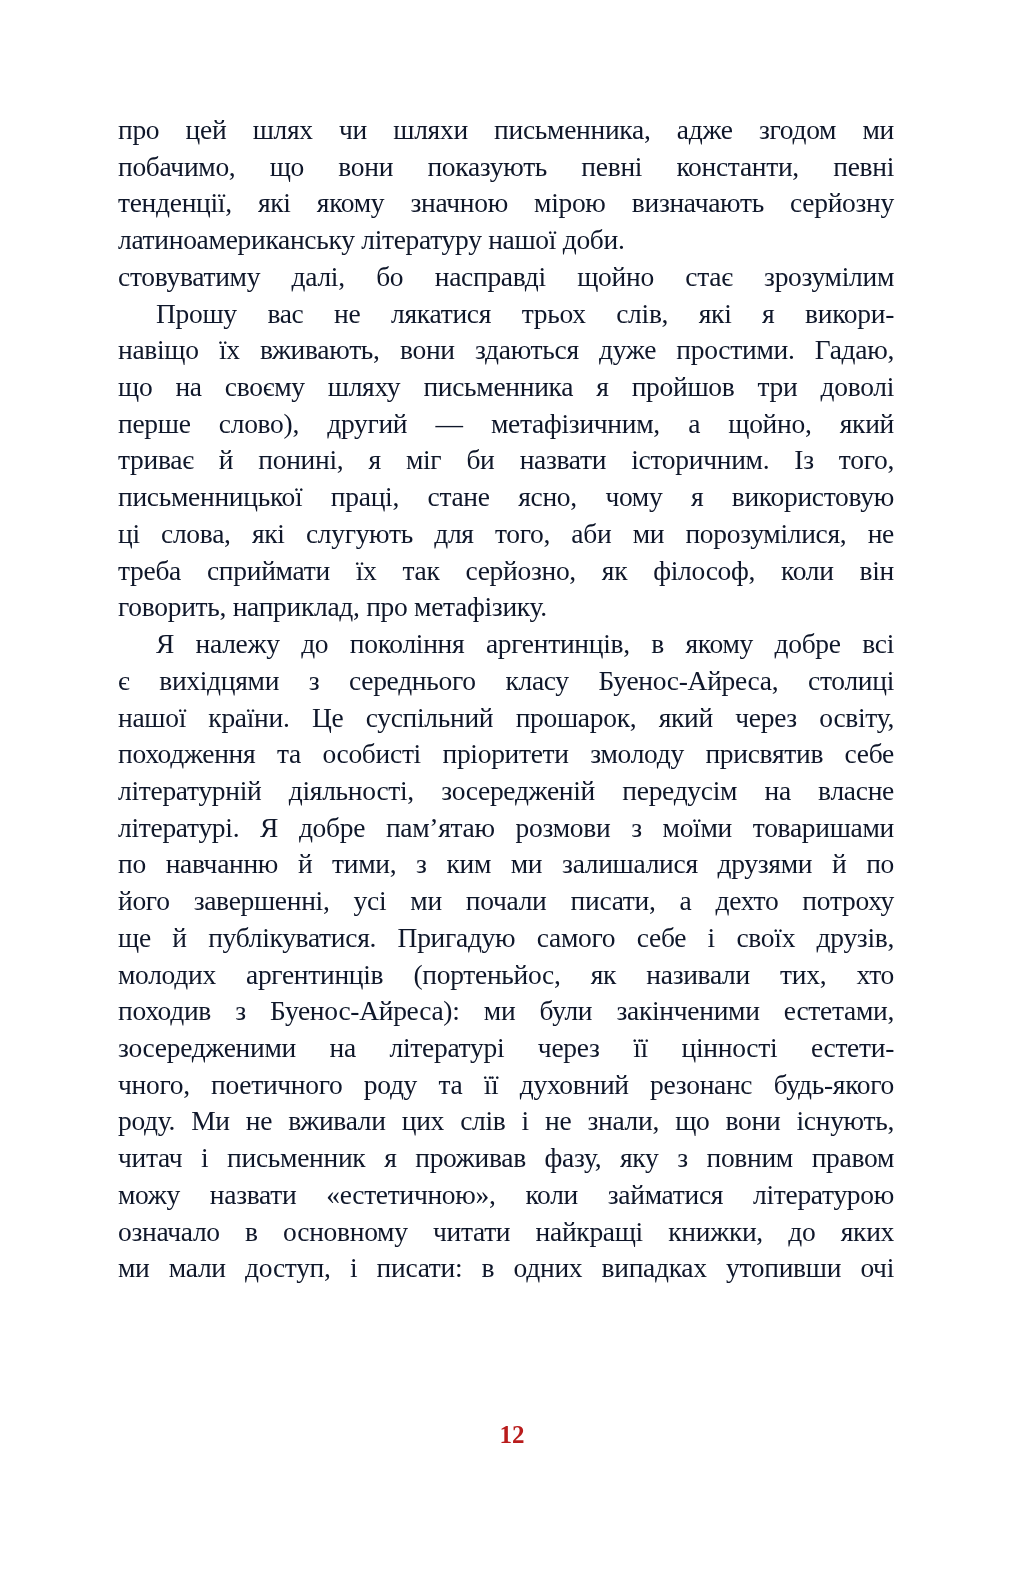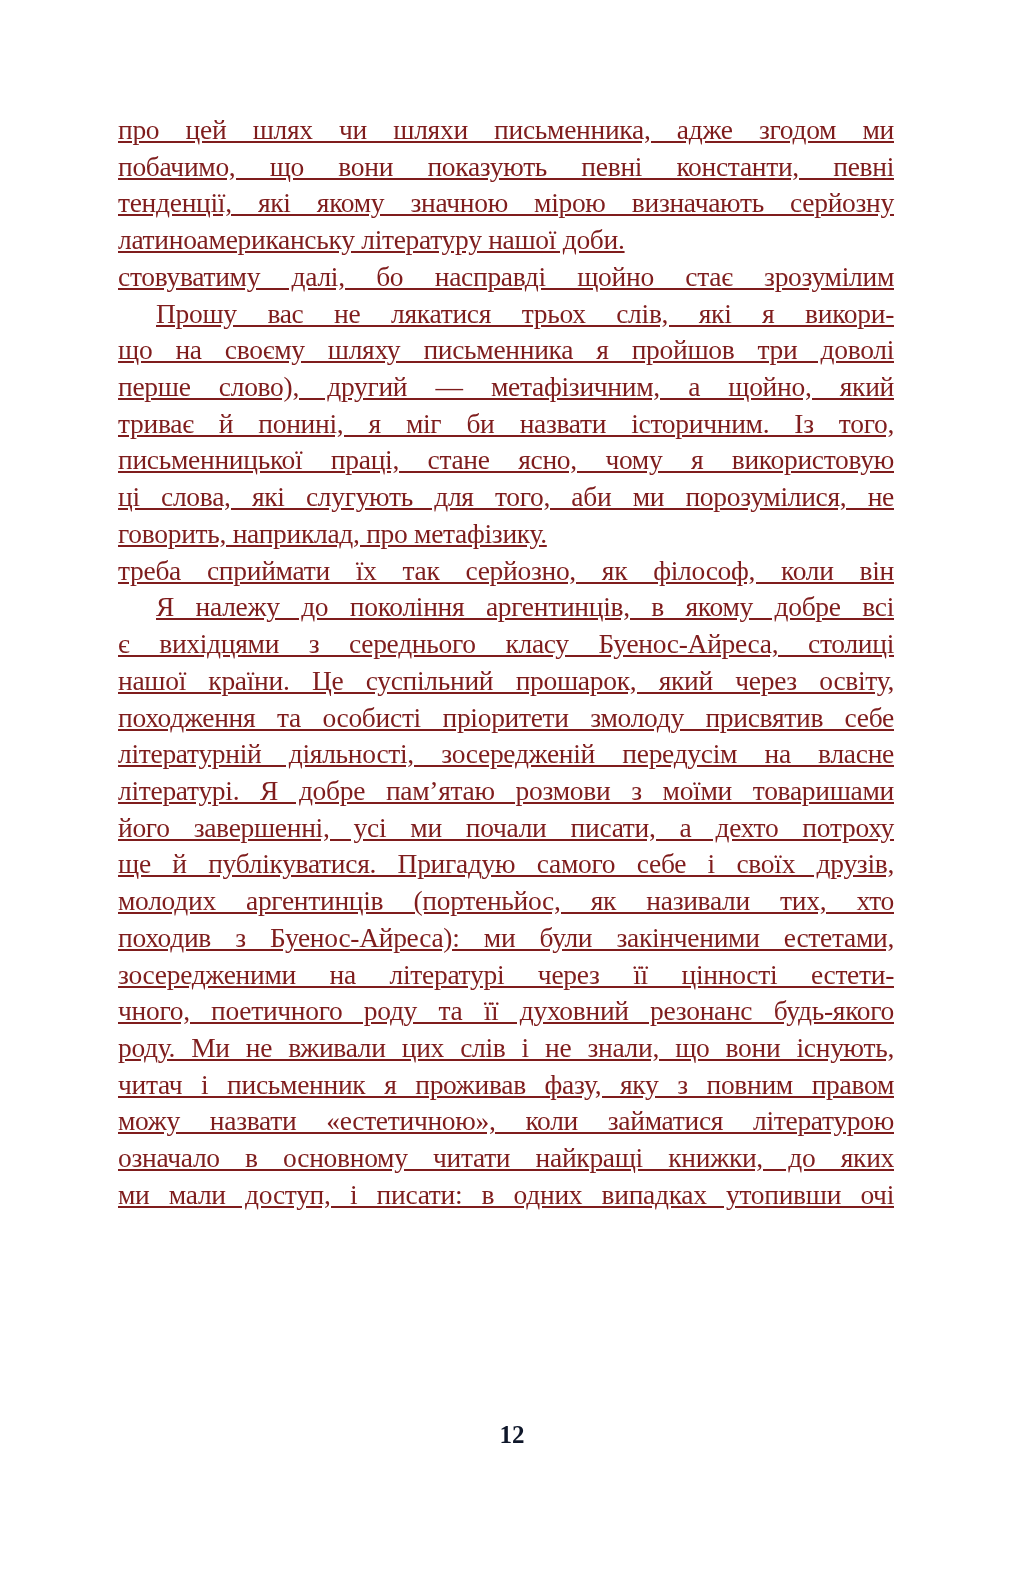--- a/index.html
+++ b/index.html
@@ -5,76 +5,77 @@
     html, body { margin: 0; padding: 0; background: #ffffff; }
     body { width: 1024px; height: 1575px; position: relative; overflow: hidden; }
     .page {
       position: absolute;
       left: 118px;
       top: 112px;
       width: 776px;
       font-family: "Liberation Serif", "DejaVu Serif", serif;
       font-size: 27.5px;
       line-height: 36.72px;
-      color: #7f1d1d;
-      text-decoration: underline;
+      color: #0f172a;
     }
     .line {
       display: block;
       white-space: nowrap;
       text-align: justify;
       text-align-last: justify;
       height: 36.72px;
       letter-spacing: -0.3px;
     }
     .line.last { text-align-last: left; }
     .line.indent { padding-left: 38px; }
     .page-number {
       position: absolute;
       top: 1421px;
       left: 0;
       width: 1024px;
       text-align: center;
       font-family: "Liberation Serif", "DejaVu Serif", serif;
       font-weight: bold;
       font-size: 25px;
-      color: #0f172a;
+      color: #b91c1c;
     }
   </style>
 </head>
 <body>
 
 <div class="page">
 
   <div>
     <span class="line">про цей шлях чи шляхи письменника, адже згодом ми</span>
     <span class="line">побачимо, що вони показують певні константи, певні</span>
     <span class="line">тенденції, які якому значною мірою визначають серйозну</span>
     <span class="line last">латиноамериканську літературу нашої доби.</span>
   </div>
 
   <div>
     <span class="line">стовуватиму далі, бо насправді щойно стає зрозумілим</span>
     <span class="line indent">Прошу вас не лякатися трьох слів, які я викори-</span>
+    <span class="line">навіщо їх вживають, вони здаються дуже простими. Гадаю,</span>
     <span class="line">що на своєму шляху письменника я пройшов три доволі</span>
     <span class="line">перше слово), другий — метафізичним, а щойно, який</span>
     <span class="line">триває й понині, я міг би назвати історичним. Із того,</span>
     <span class="line">письменницької праці, стане ясно, чому я використовую</span>
     <span class="line">ці слова, які слугують для того, аби ми порозумілися, не</span>
+    <span class="line">треба сприймати їх так серйозно, як філософ, коли він</span>
     <span class="line last">говорить, наприклад, про метафізику.</span>
-    <span class="line">треба сприймати їх так серйозно, як філософ, коли він</span>
   </div>
 
   <div>
     <span class="line indent">Я належу до покоління аргентинців, в якому добре всі</span>
     <span class="line">є вихідцями з середнього класу Буенос-Айреса, столиці</span>
     <span class="line">нашої країни. Це суспільний прошарок, який через освіту,</span>
     <span class="line">походження та особисті пріоритети змолоду присвятив себе</span>
     <span class="line">літературній діяльності, зосередженій передусім на власне</span>
     <span class="line">літературі. Я добре пам’ятаю розмови з моїми товаришами</span>
+    <span class="line">по навчанню й тими, з ким ми залишалися друзями й по</span>
     <span class="line">його завершенні, усі ми почали писати, а дехто потроху</span>
     <span class="line">ще й публікуватися. Пригадую самого себе і своїх друзів,</span>
     <span class="line">молодих аргентинців (портеньйос, як називали тих, хто</span>
     <span class="line">походив з Буенос-Айреса): ми були закінченими естетами,</span>
     <span class="line">зосередженими на літературі через її цінності естети-</span>
     <span class="line">чного, поетичного роду та її духовний резонанс будь-якого</span>
     <span class="line">роду. Ми не вживали цих слів і не знали, що вони існують,</span>
     <span class="line">читач і письменник я проживав фазу, яку з повним правом</span>
     <span class="line">можу назвати «естетичною», коли займатися літературою</span>
     <span class="line">означало в основному читати найкращі книжки, до яких</span>

